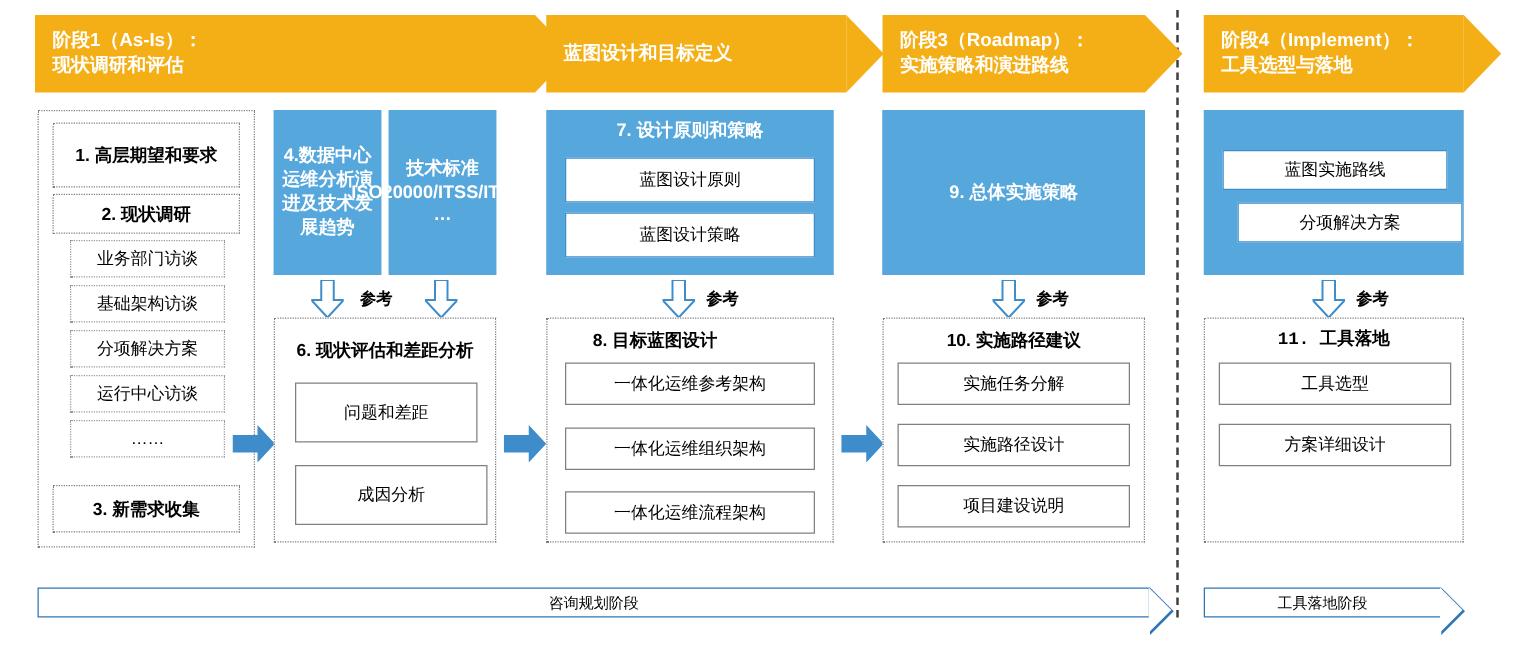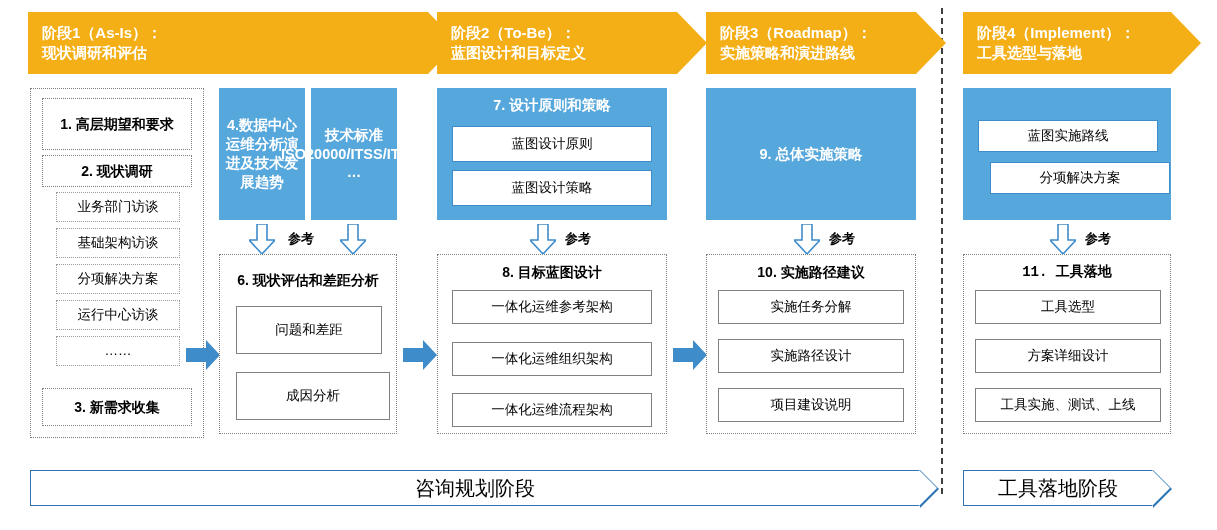--- a/index.html
+++ b/index.html
@@ -103,28 +103,28 @@
     position:absolute;
     font-size:13px;
     font-weight:bold;
     color:#000;
     white-space:nowrap;
   }
 
   
   .botbar{
     position:absolute;
-    height:36px;
+    height:24px;
     border:1.5px solid #2f75b5;
     box-sizing:border-box;
     background:#ffffff;
     display:flex;
     align-items:center;
     justify-content:center;
-    font-size:20px;
+    font-size:12px;
     color:#000;
   }
   .botbar .tip{
     position:absolute;
     right:-18px;top:-1.5px;
     width:0;height:0;
     border-top:18px solid transparent;
     border-bottom:18px solid transparent;
     border-left:18px solid #ffffff;
   }
@@ -145,21 +145,20 @@
 
   <div class="vsep" style="left:941px;"></div>
 
   <div class="banner" style="left:28px;top:12px;width:400px;">
     <span class="banner-line">阶段1（As-Is）：</span>
     <span class="banner-line">现状调研和评估</span>
     <span class="arrowhead"></span>
   </div>
 
   <div class="banner" style="left:437px;top:12px;width:240px;">
-    <span class="banner-line">阶段2（To-Be）：</span>
     <span class="banner-line">蓝图设计和目标定义</span>
     <span class="arrowhead"></span>
   </div>
 
   <div class="banner" style="left:706px;top:12px;width:210px;">
     <span class="banner-line">阶段3（Roadmap）：</span>
     <span class="banner-line">实施策略和演进路线</span>
     <span class="arrowhead"></span>
   </div>
 
@@ -252,21 +251,21 @@
   </div>
 
   <div class="down-arrow" style="left:530px;top:224px;">
     <svg width="26" height="30" viewBox="0 0 26 30">
       <polygon points="8,0 18,0 18,16 26,16 13,30 0,16 8,16" fill="#ffffff" stroke="#3f8ccb" stroke-width="1.6"></polygon>
     </svg>
   </div>
   <div class="ref-label" style="left:565px;top:230px;">参考</div>
 
   <div class="wrapbox" style="left:437px;top:254px;width:230px;height:180px;border:1.5px dotted #7f7f7f;background:#fff;"></div>
-  <div class="box hdr" style="left:440px;top:256px;width:224px;height:32px;">
+  <div class="box hdr" style="left:412px;top:256px;width:224px;height:32px;">
     <span>8. 目标蓝图设计</span>
   </div>
   <div class="box solid-grey-border" style="left:452px;top:290px;width:200px;height:34px;">
     <span>一体化运维参考架构</span>
   </div>
   <div class="box solid-grey-border" style="left:452px;top:342px;width:200px;height:34px;">
     <span>一体化运维组织架构</span>
   </div>
   <div class="box solid-grey-border" style="left:452px;top:393px;width:200px;height:34px;">
     <span>一体化运维流程架构</span>
@@ -320,23 +319,20 @@
 
   <div class="wrapbox" style="left:963px;top:254px;width:208px;height:180px;border:1.5px dotted #7f7f7f;background:#fff;"></div>
   <div class="box hdr" style="left:966px;top:256px;width:202px;height:32px;font-family:Liberation Mono, monospace;">
     <span>11. 工具落地</span>
   </div>
   <div class="box solid-grey-border" style="left:975px;top:290px;width:186px;height:34px;">
     <span>工具选型</span>
   </div>
   <div class="box solid-grey-border" style="left:975px;top:339px;width:186px;height:34px;">
     <span>方案详细设计</span>
-  </div>
-  <div class="box solid-grey-border" style="left:975px;top:388px;width:186px;height:34px;">
-    <span>工具实施、测试、上线</span>
   </div>
 
   <div class="botbar" style="left:30px;top:470px;width:890px;">
     <span>咨询规划阶段</span>
     <span class="tipb"></span>
     <span class="tip"></span>
   </div>
 
   <div class="botbar" style="left:963px;top:470px;width:190px;">
     <span>工具落地阶段</span>

